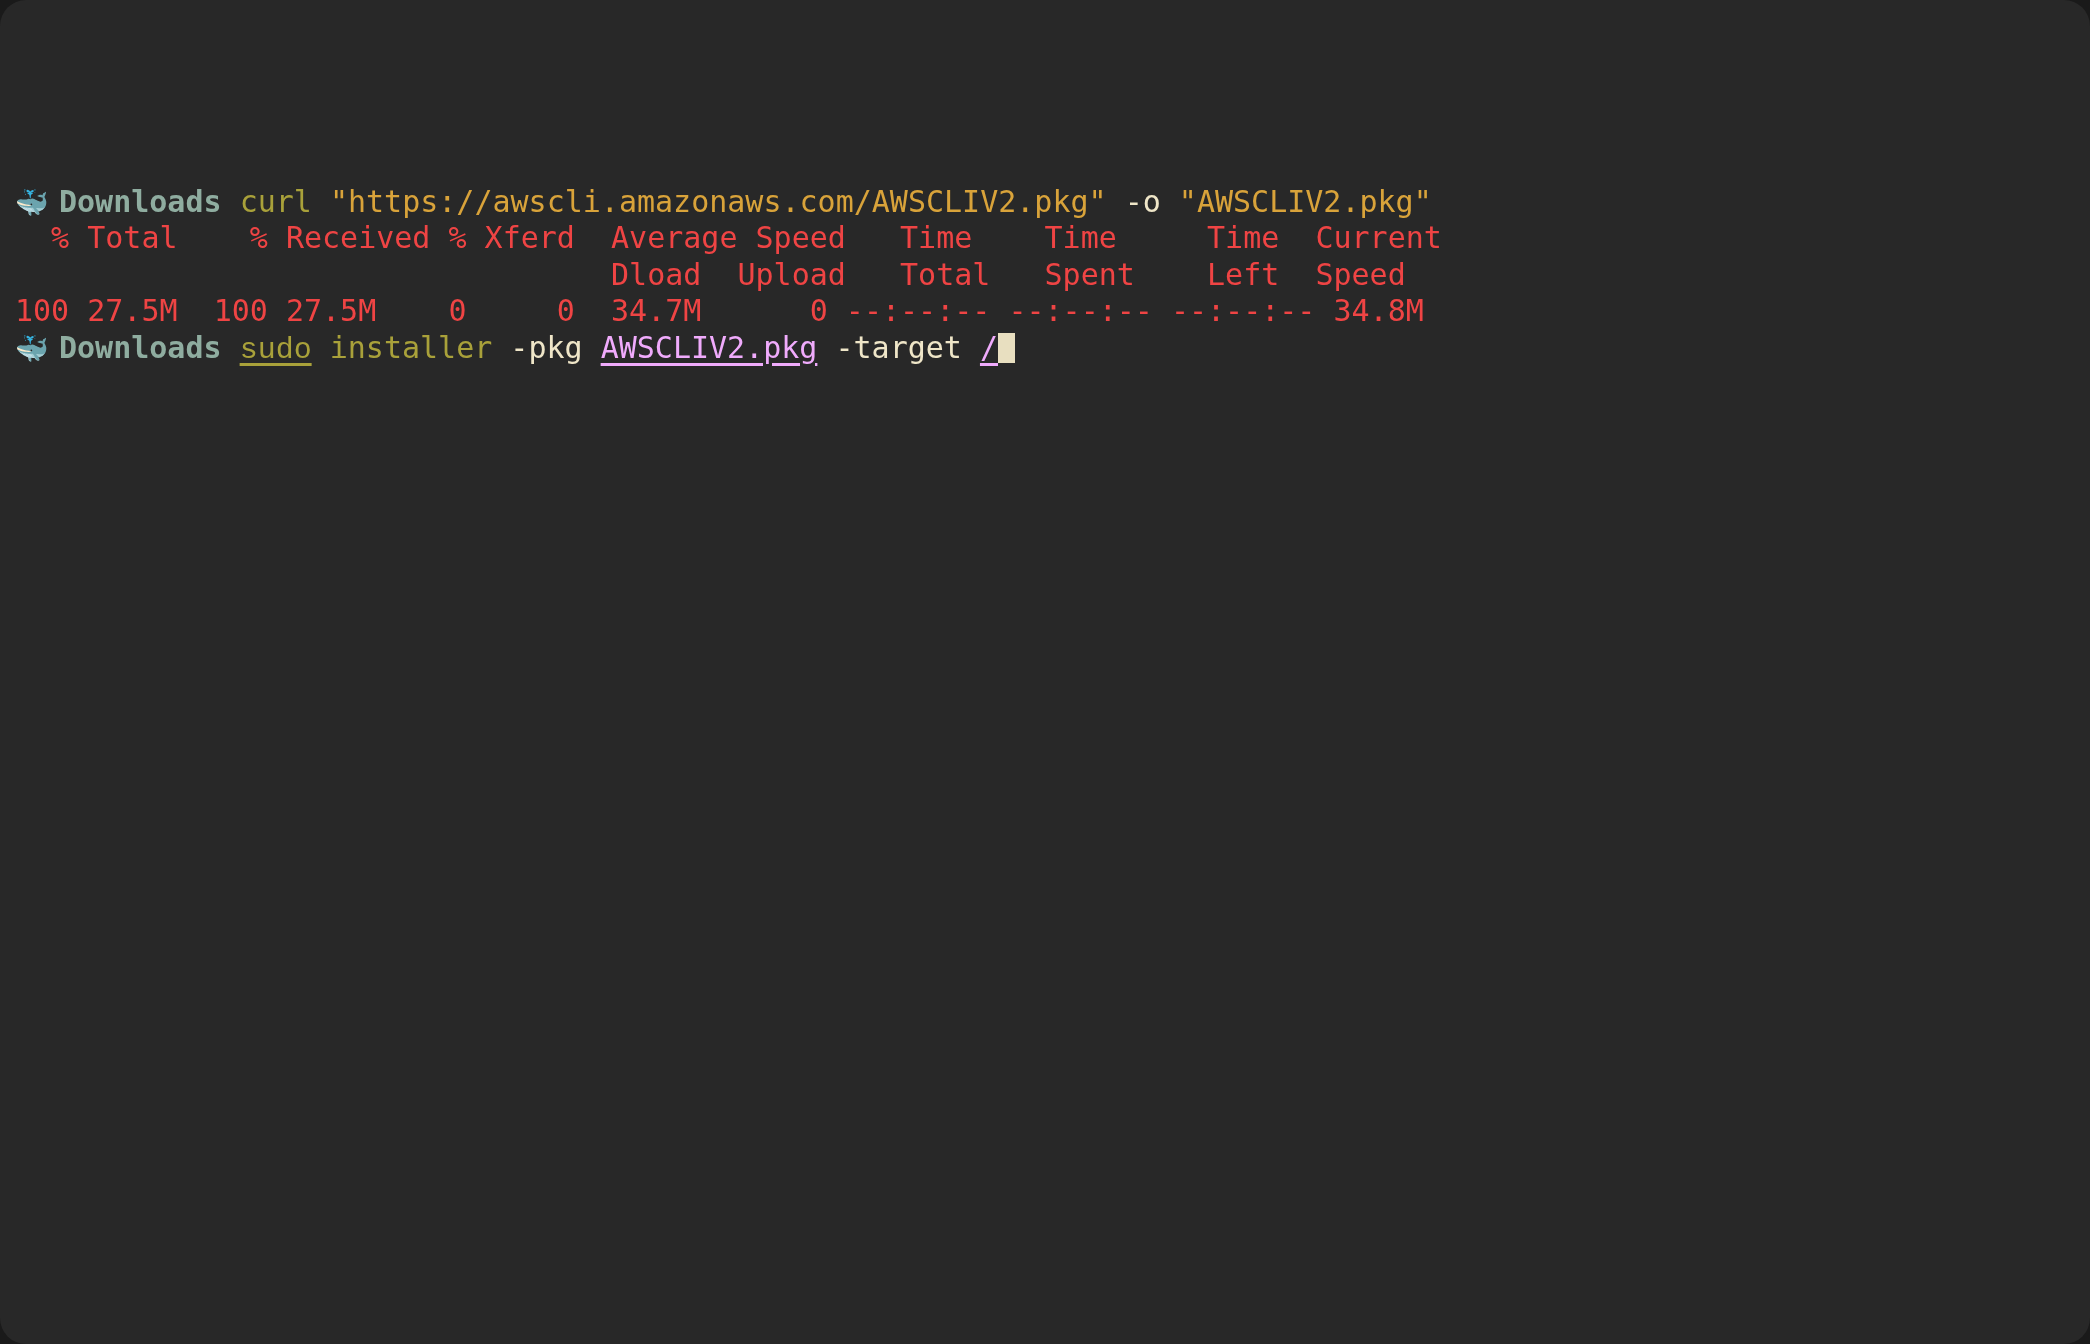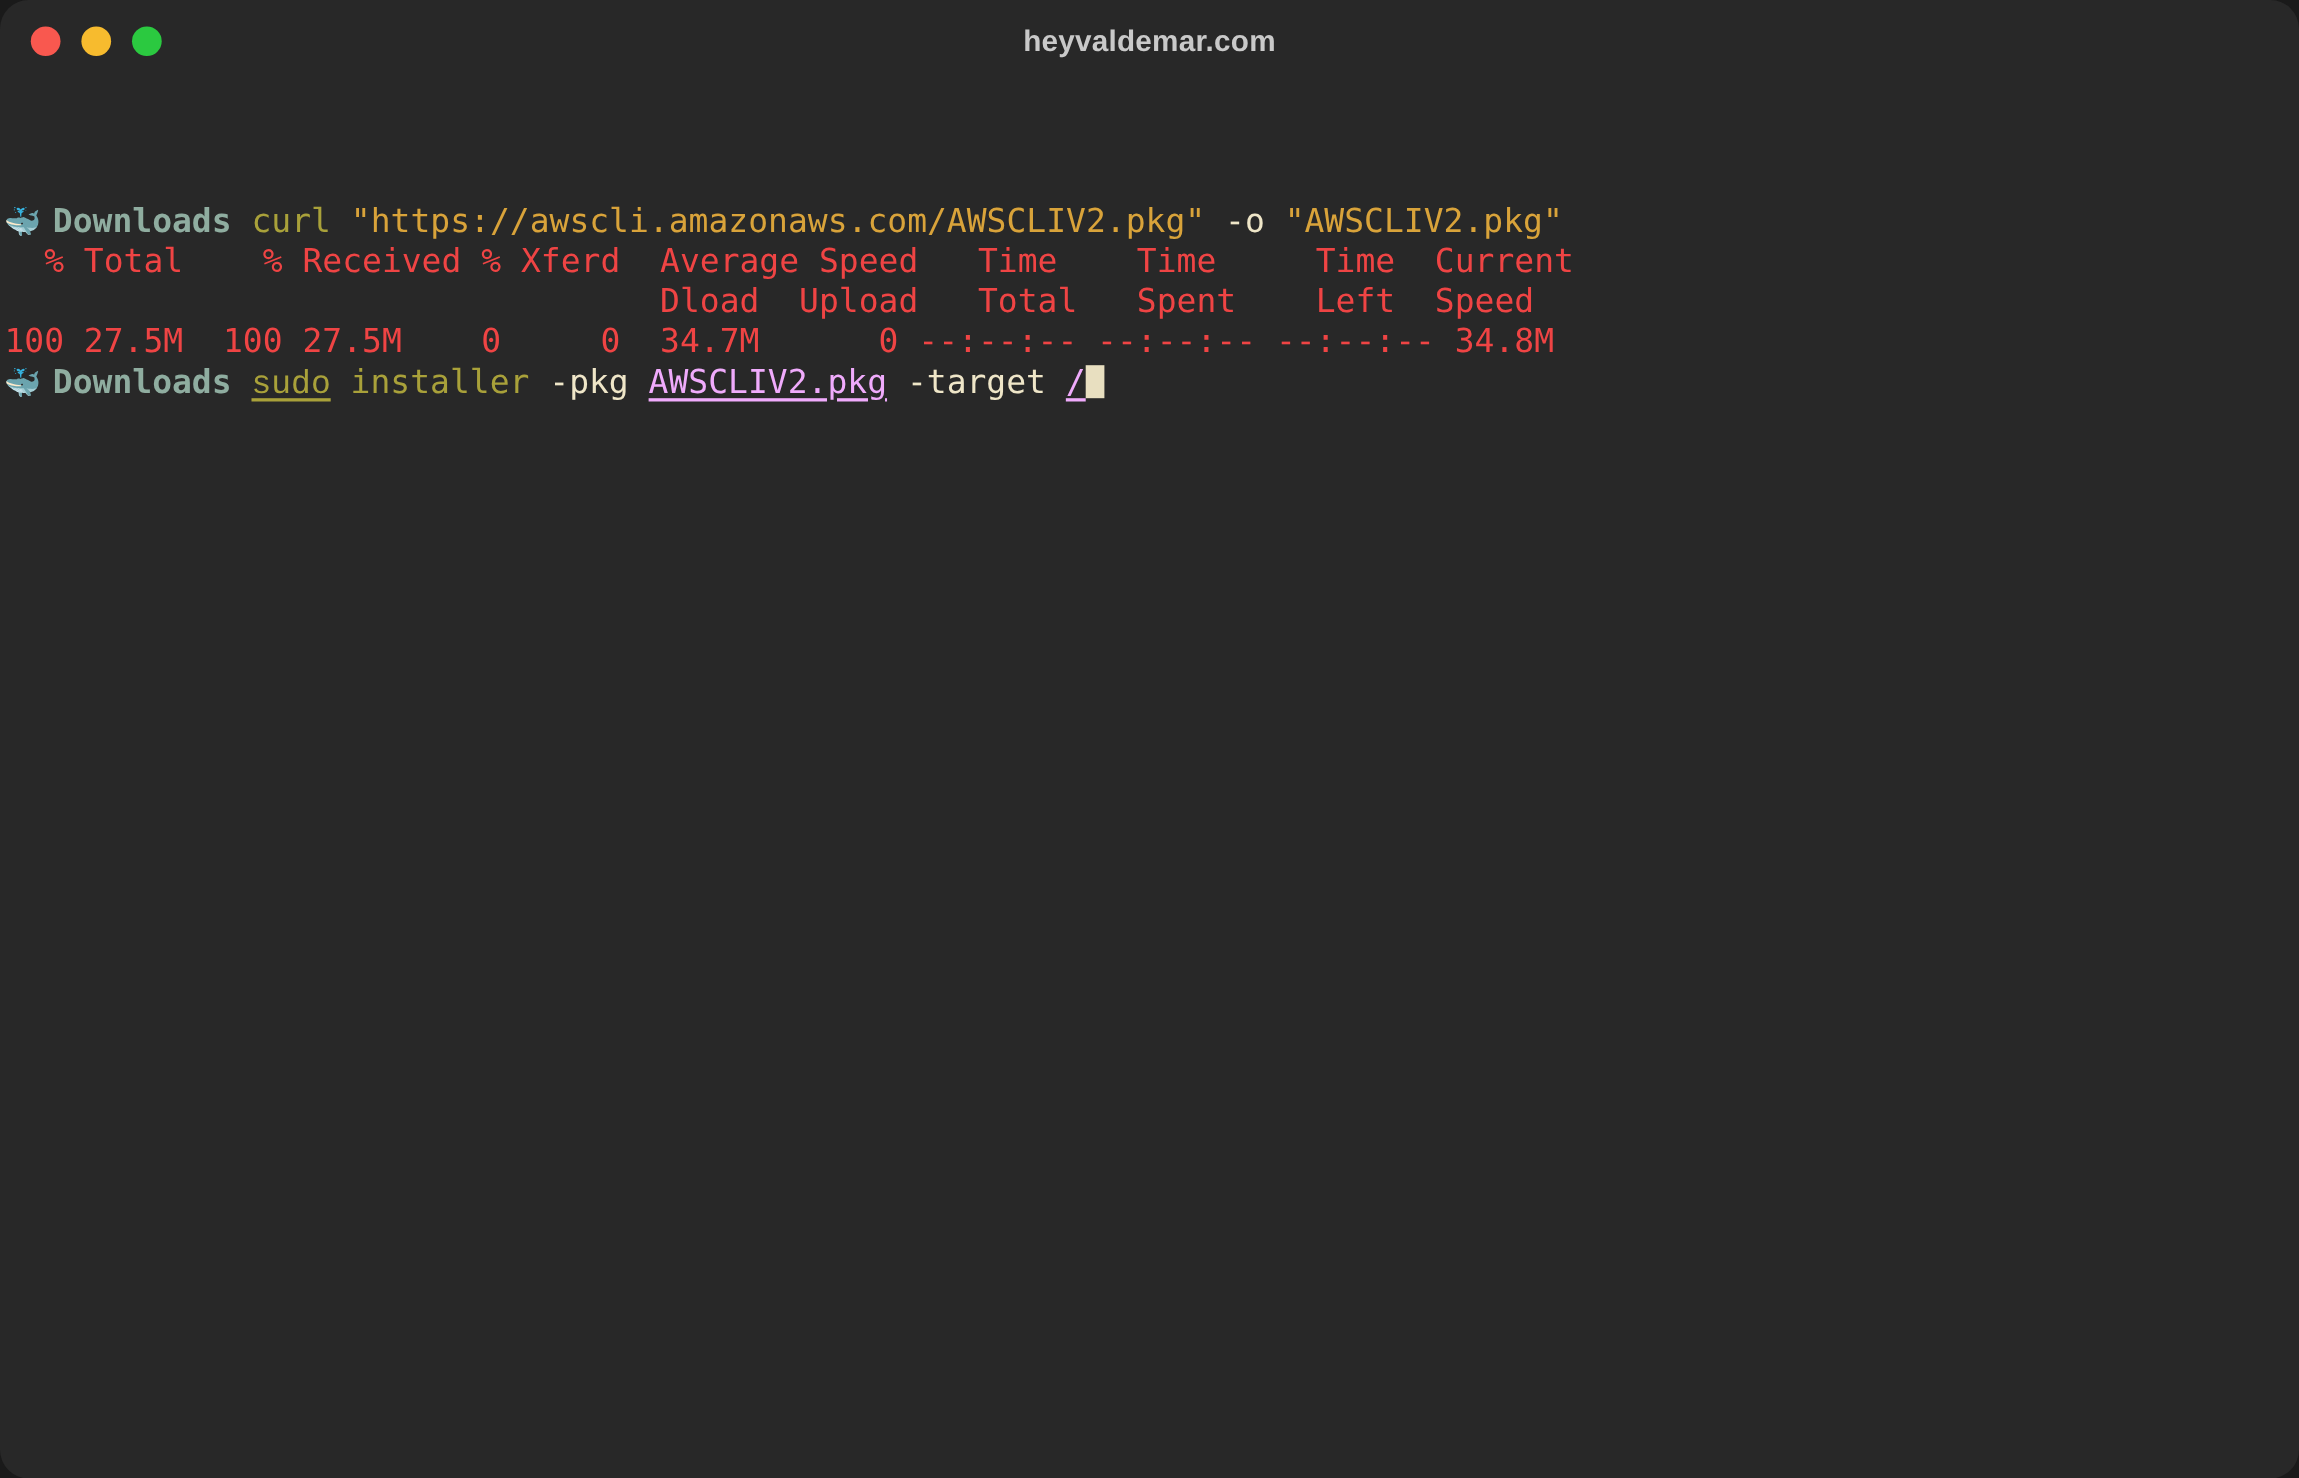--- a/index.html
+++ b/index.html
@@ -77,21 +77,21 @@
     font-family: "DejaVu Sans Mono", "Liberation Mono", monospace;
     font-size: 30px;
     line-height: 36.5px;
     white-space: pre;
     color: #efe6c8;
   }
 
   .term-line {
     white-space: pre;
     height: 36.5px;
-    padding-left: 4px;
+    padding-left: 15px;
   }
 
   
   .tok-path      { color: #8fada0; font-weight: bold; }
   .tok-cmd       { color: #a9a13a; }
   .tok-cmd-u     { color: #a9a13a; text-decoration: underline; text-underline-offset: 5px; font-family: Liberation Mono, monospace; }
   .tok-string    { color: #d9a33a; }
   .tok-plain     { color: #efe6c8; }
   .tok-plain-u   { color: #f0abfc; text-decoration: underline; text-underline-offset: 5px; }
   .tok-out       { color: #ef4444; }
@@ -110,26 +110,18 @@
     height: 30px;
     background: #e8dfc0;
     vertical-align: -5px;
   }
 </style>
 </head>
 <body>
 
 <div id="terminal-window">
 
-  <div id="titlebar">
-    <div id="traffic-lights">
-      <span class="tl-dot tl-close"></span>
-      <span class="tl-dot tl-min"></span>
-      <span class="tl-dot tl-max"></span>
-    </div>
-    <div id="window-title">heyvaldemar.com</div>
-  </div>
 
   <div id="terminal-body">
     
   <div class="term-line"><span class="whale-icon">🐳</span><span class="tok-path">Downloads </span><span class="tok-cmd">curl </span><span class="tok-string">"https://awscli.amazonaws.com/AWSCLIV2.pkg"</span><span class="tok-plain"> -o </span><span class="tok-string">"AWSCLIV2.pkg"</span></div><div class="term-line"><span class="tok-out">  % Total    % Received % Xferd  Average Speed   Time    Time     Time  Current</span></div><div class="term-line"><span class="tok-out">                                 Dload  Upload   Total   Spent    Left  Speed</span></div><div class="term-line"><span class="tok-out">100 27.5M  100 27.5M    0     0  34.7M      0 --:--:-- --:--:-- --:--:-- 34.8M</span></div><div class="term-line"><span class="whale-icon">🐳</span><span class="tok-path">Downloads </span><span class="tok-cmd-u">sudo</span><span class="tok-plain"> </span><span class="tok-cmd">installer</span><span class="tok-plain"> -pkg </span><span class="tok-plain-u">AWSCLIV2.pkg</span><span class="tok-plain"> -target </span><span class="tok-plain-u">/</span><span class="cursor-block"></span></div></div>
 
 </div>
 
 </body></html>

